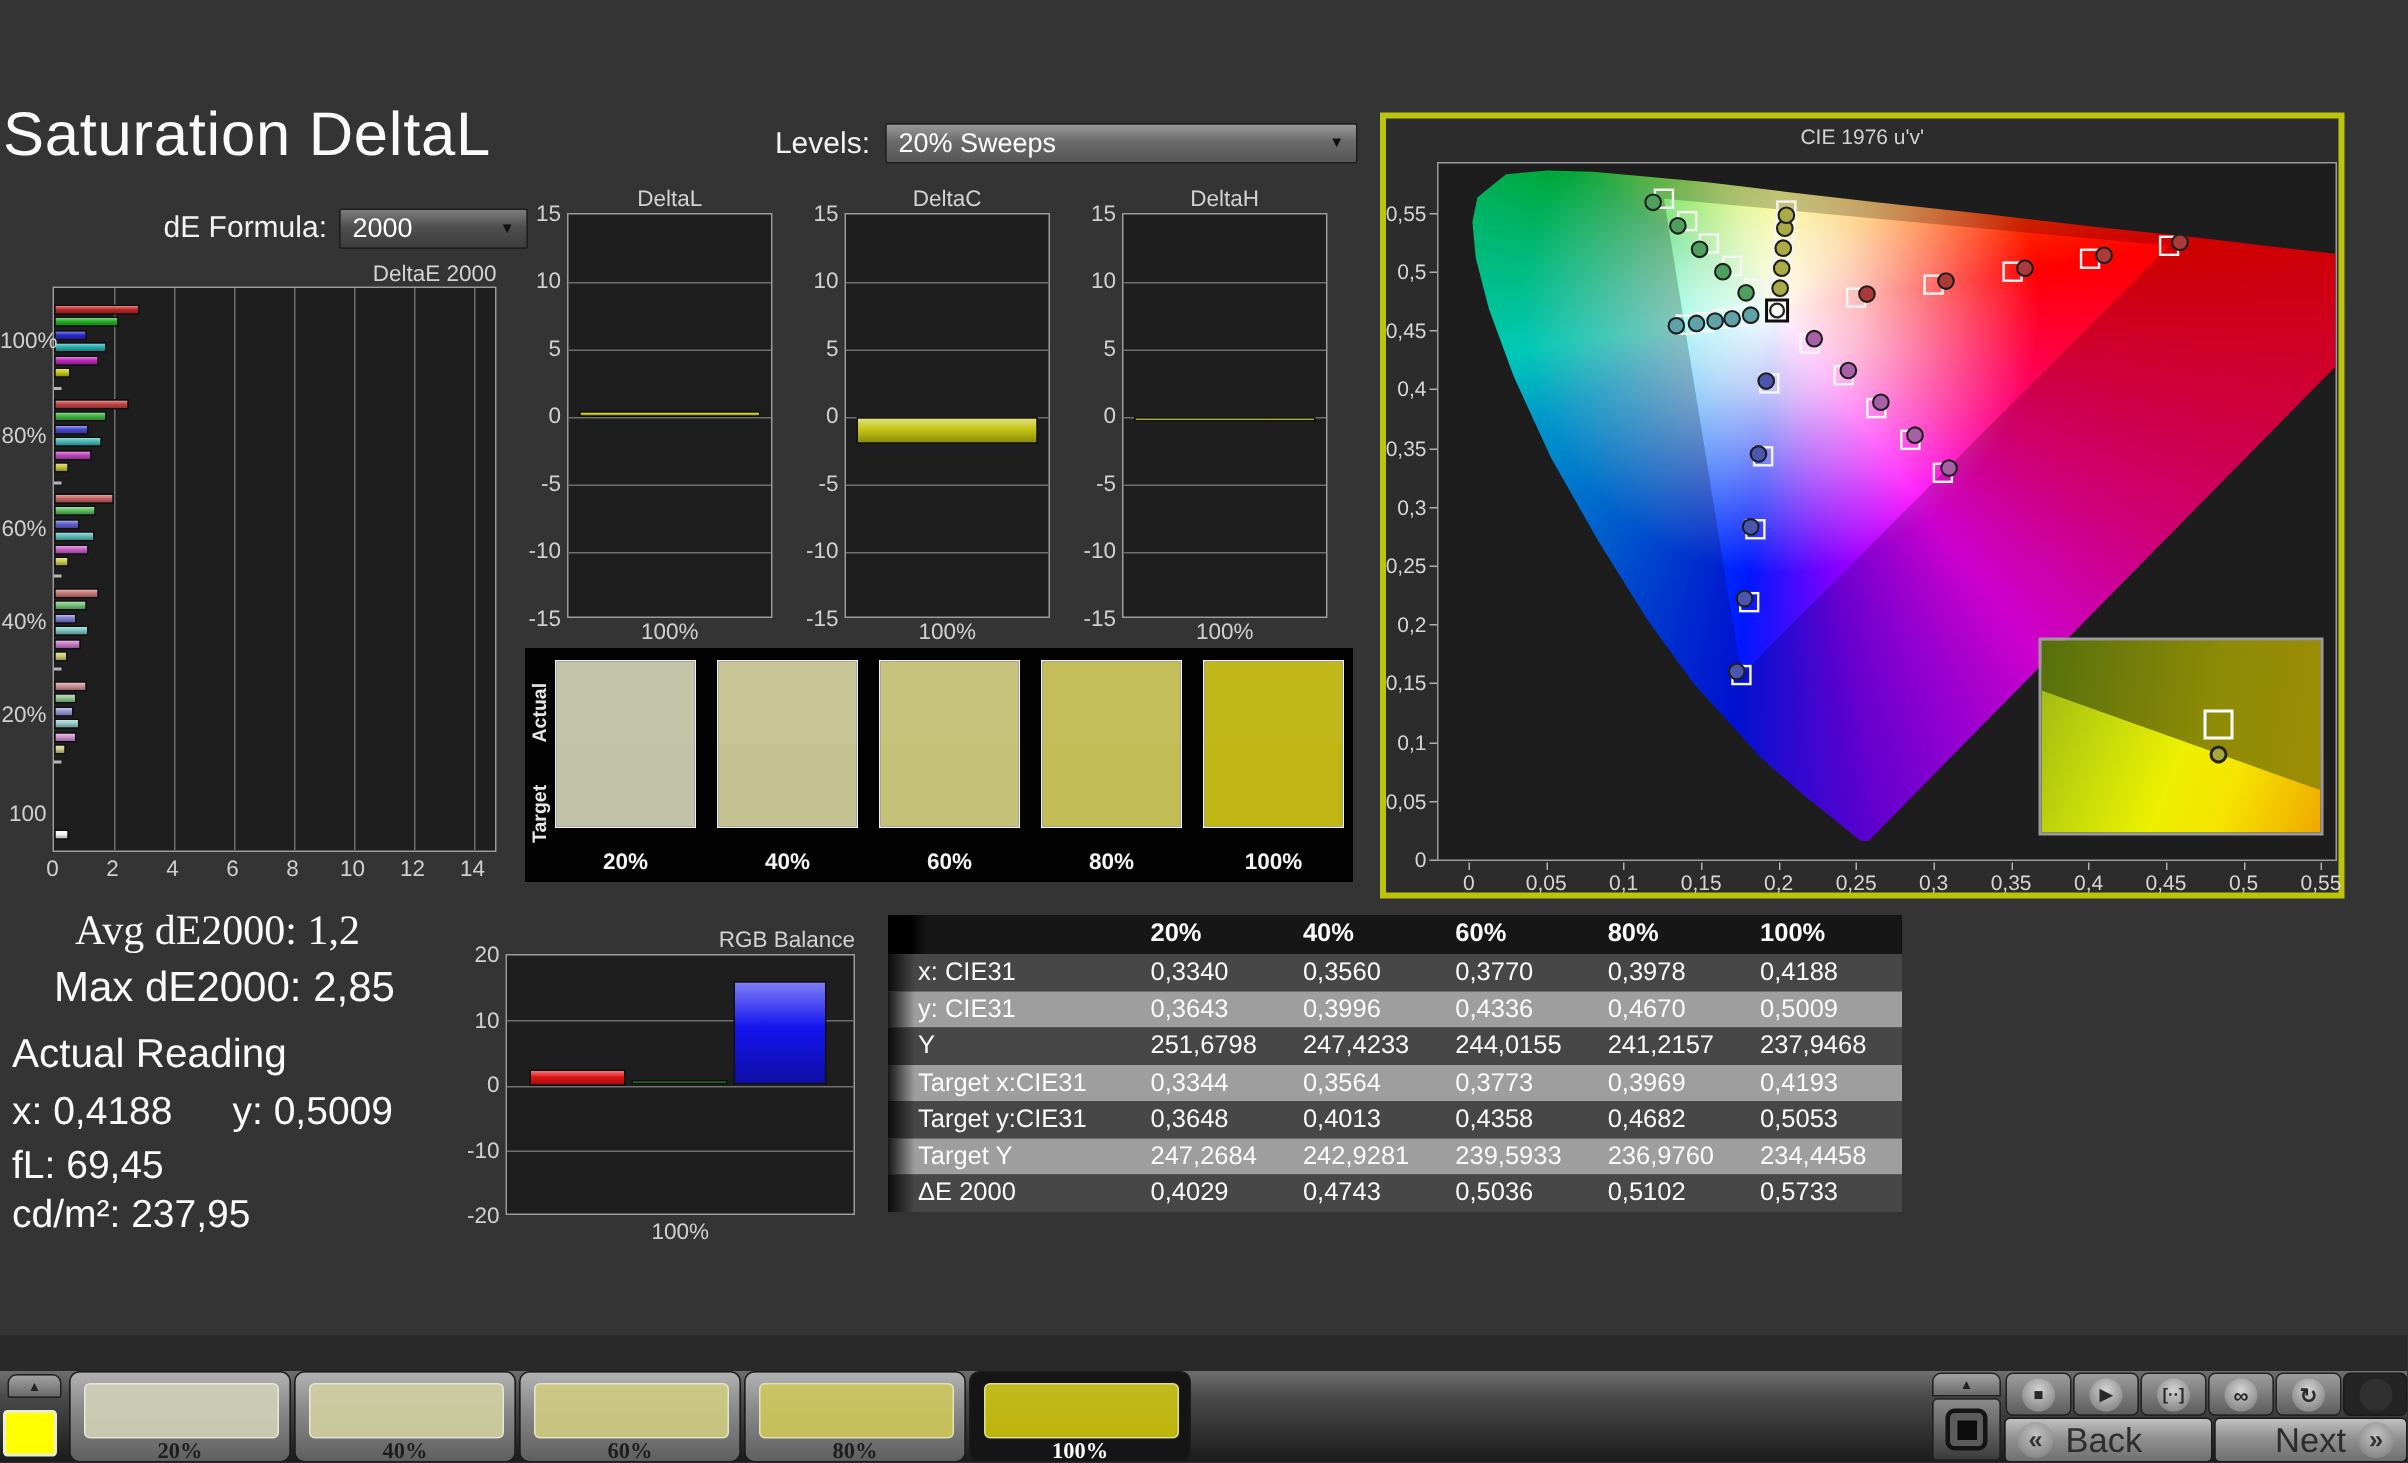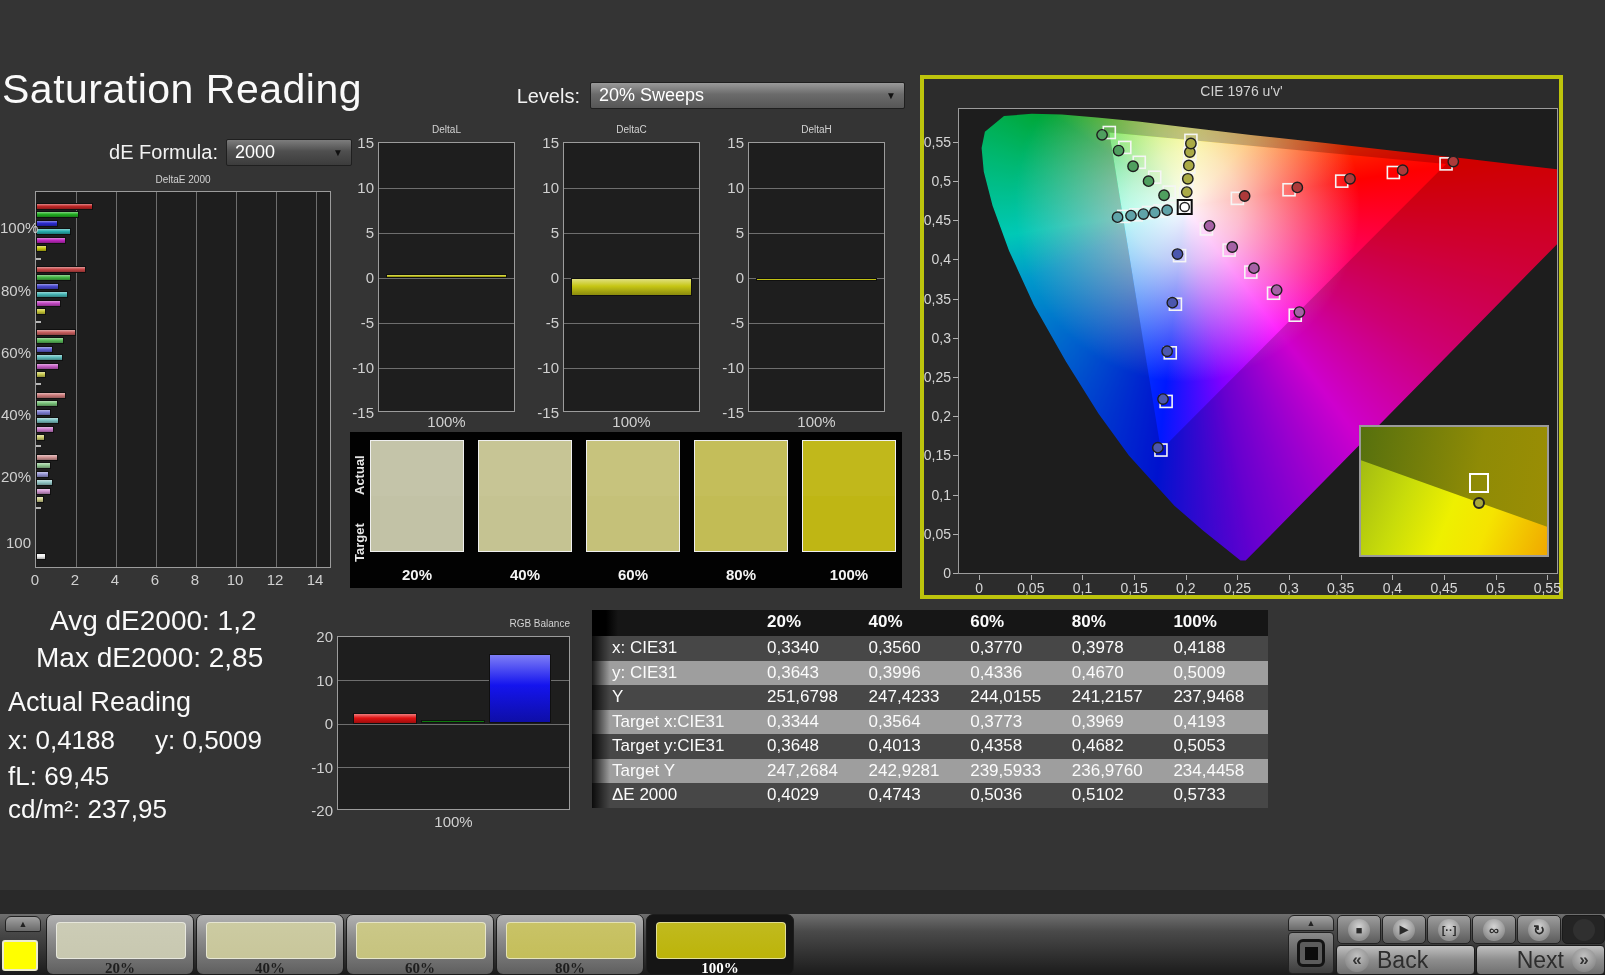--- a/index.html
+++ b/index.html
@@ -7,21 +7,21 @@
   .stage{position:relative;width:1605px;height:975px;background:#343434;overflow:hidden;
          font-family:"Liberation Sans",sans-serif;color:#f0f0f0;}
   .abs{position:absolute;}
   .page-title{left:2px;top:66px;font-size:41px;color:#fafafa;letter-spacing:0.5px;}
   .ctl-label{font-size:20px;color:#f2f2f2;}
   .dropdown{border:1px solid #1f1f1f;border-radius:2px;display:flex;align-items:center;
             padding:0 8px;font-size:18px;color:#fff;}
   .dd-dark{background:linear-gradient(#7d7d7d,#4f4f4f 45%,#3c3c3c);}
   .dd-light{background:linear-gradient(#9a9a9a,#6b6b6b 45%,#565656);align-items:center;}
   .dd-arrow{margin-left:auto;font-size:10px;color:#101010;}
-  .chart-title{font-size:10px;color:#d2d2d2;text-align:center;}
+  .chart-title{font-size:15px;color:#d2d2d2;text-align:center;}
   .plot{background:#1e1e1e;border:1px solid #9c9c9c;overflow:hidden;}
   .vgrid{position:absolute;top:0;bottom:0;width:1px;background:#6e6e6e;}
   .hgrid{position:absolute;left:0;right:0;height:1px;background:#6e6e6e;}
   .axis-lab{position:absolute;font-size:15px;color:#d0d0d0;}
   .bar{position:absolute;border:1px solid #101010;}
   
   .swstrip{left:350px;top:432px;width:552px;height:156px;background:#020202;}
   .vlabel{position:absolute;writing-mode:vertical-rl;transform:rotate(180deg);
           font-size:13px;font-weight:bold;color:#e6e6e6;text-align:center;}
   .swatch{position:absolute;border:1px solid #efefef;}
@@ -83,33 +83,33 @@
          font-size:23px;color:#2d2d2d;cursor:pointer;}
   .chev{width:24px;height:24px;border-radius:50%;margin:0 8px;
         background:radial-gradient(circle at 50% 35%,#c2c2c2,#8a8a8a 75%);
         display:flex;align-items:center;justify-content:center;font-size:17px;font-weight:bold;color:#333;}
 </style>
 </head>
 <body>
 
 <div class="stage">
 
-  <div class="abs page-title">Saturation Reading</div>
+  <div class="abs page-title">Saturation DeltaL</div>
   <div class="abs ctl-label" style="left:0;top:141px;width:218px;text-align:right;">dE Formula:</div>
   <div class="abs dropdown dd-dark" style="left:226px;top:139px;width:126px;height:27px;">
     <span>2000</span>
     <span class="dd-arrow">▼</span>
   </div>
   <div class="abs ctl-label" style="left:460px;top:85px;width:120px;text-align:right;">Levels:</div>
   <div class="abs dropdown dd-light" style="left:590px;top:82px;width:315px;height:27px;">
     <span>20% Sweeps</span>
     <span class="dd-arrow">▼</span>
   </div>
 
-  <div class="abs chart-title" style="left:35px;top:174px;width:296px;">DeltaE 2000</div>
+  <div class="abs chart-title" style="left:35px;top:174px;width:296px;text-align:right;">DeltaE 2000</div>
   <div class="abs plot" id="de-plot" style="left:35px;top:191px;width:296px;height:377px;">
       <div class="vgrid" style="left: 40px;"></div>
       <div class="vgrid" style="left: 80px;"></div>
       <div class="vgrid" style="left: 120px;"></div>
       <div class="vgrid" style="left: 160px;"></div>
       <div class="vgrid" style="left: 200px;"></div>
       <div class="vgrid" style="left: 240px;"></div>
       <div class="vgrid" style="left: 280px;"></div>
       <div style="position: absolute; left: 0px; top: 66px; width: 5px; height: 2px; background: rgb(184, 184, 184);"></div>
       <div style="position: absolute; left: 0px; top: 129px; width: 5px; height: 2px; background: rgb(184, 184, 184);"></div>
@@ -310,21 +310,21 @@
         <div class="cie-lab" style="left: -4px; top: 368.312px; width: 31px; text-align: right;">0,15</div>
         <div class="cie-tick" style="left: 29px; top: 415.512px; width: 5px; height: 1px; position: absolute;"></div>
         <div class="cie-lab" style="left: -4px; top: 407.512px; width: 31px; text-align: right;">0,1</div>
         <div class="cie-tick" style="left: 29px; top: 454.712px; width: 5px; height: 1px; position: absolute;"></div>
         <div class="cie-lab" style="left: -4px; top: 446.712px; width: 31px; text-align: right;">0,05</div>
         <div class="cie-tick" style="left: 29px; top: 493.912px; width: 5px; height: 1px; position: absolute;"></div>
         <div class="cie-lab" style="left: -4px; top: 485.912px; width: 31px; text-align: right;">0</div>
       </div>
   </div>
 
-  <div class="abs stat" style="left:50px;top:605px;font-size:28px;">Avg dE2000: 1,2</div>
+  <div class="abs stat" style="left:50px;top:605px;font-size:28px;font-family:Liberation Serif, serif;">Avg dE2000: 1,2</div>
   <div class="abs stat" style="left:36px;top:642px;font-size:28px;">Max dE2000: 2,85</div>
   <div class="abs stat" style="left:8px;top:687px;font-size:27px;">Actual Reading</div>
   <div class="abs stat" style="left:8px;top:725px;font-size:26px;">x: 0,4188</div>
   <div class="abs stat" style="left:155px;top:725px;font-size:26px;">y: 0,5009</div>
   <div class="abs stat" style="left:8px;top:761px;font-size:26px;">fL: 69,45</div>
   <div class="abs stat" style="left:8px;top:794px;font-size:26px;">cd/m²: 237,95</div>
 
   <div class="abs chart-title" style="left:337px;top:618px;width:233px;text-align:right;">RGB Balance</div>
   <div class="abs plot" id="rgb-plot" style="left:337px;top:636px;width:233px;height:174px;">
       <div class="hgrid" style="top: 43.25px;"></div>

